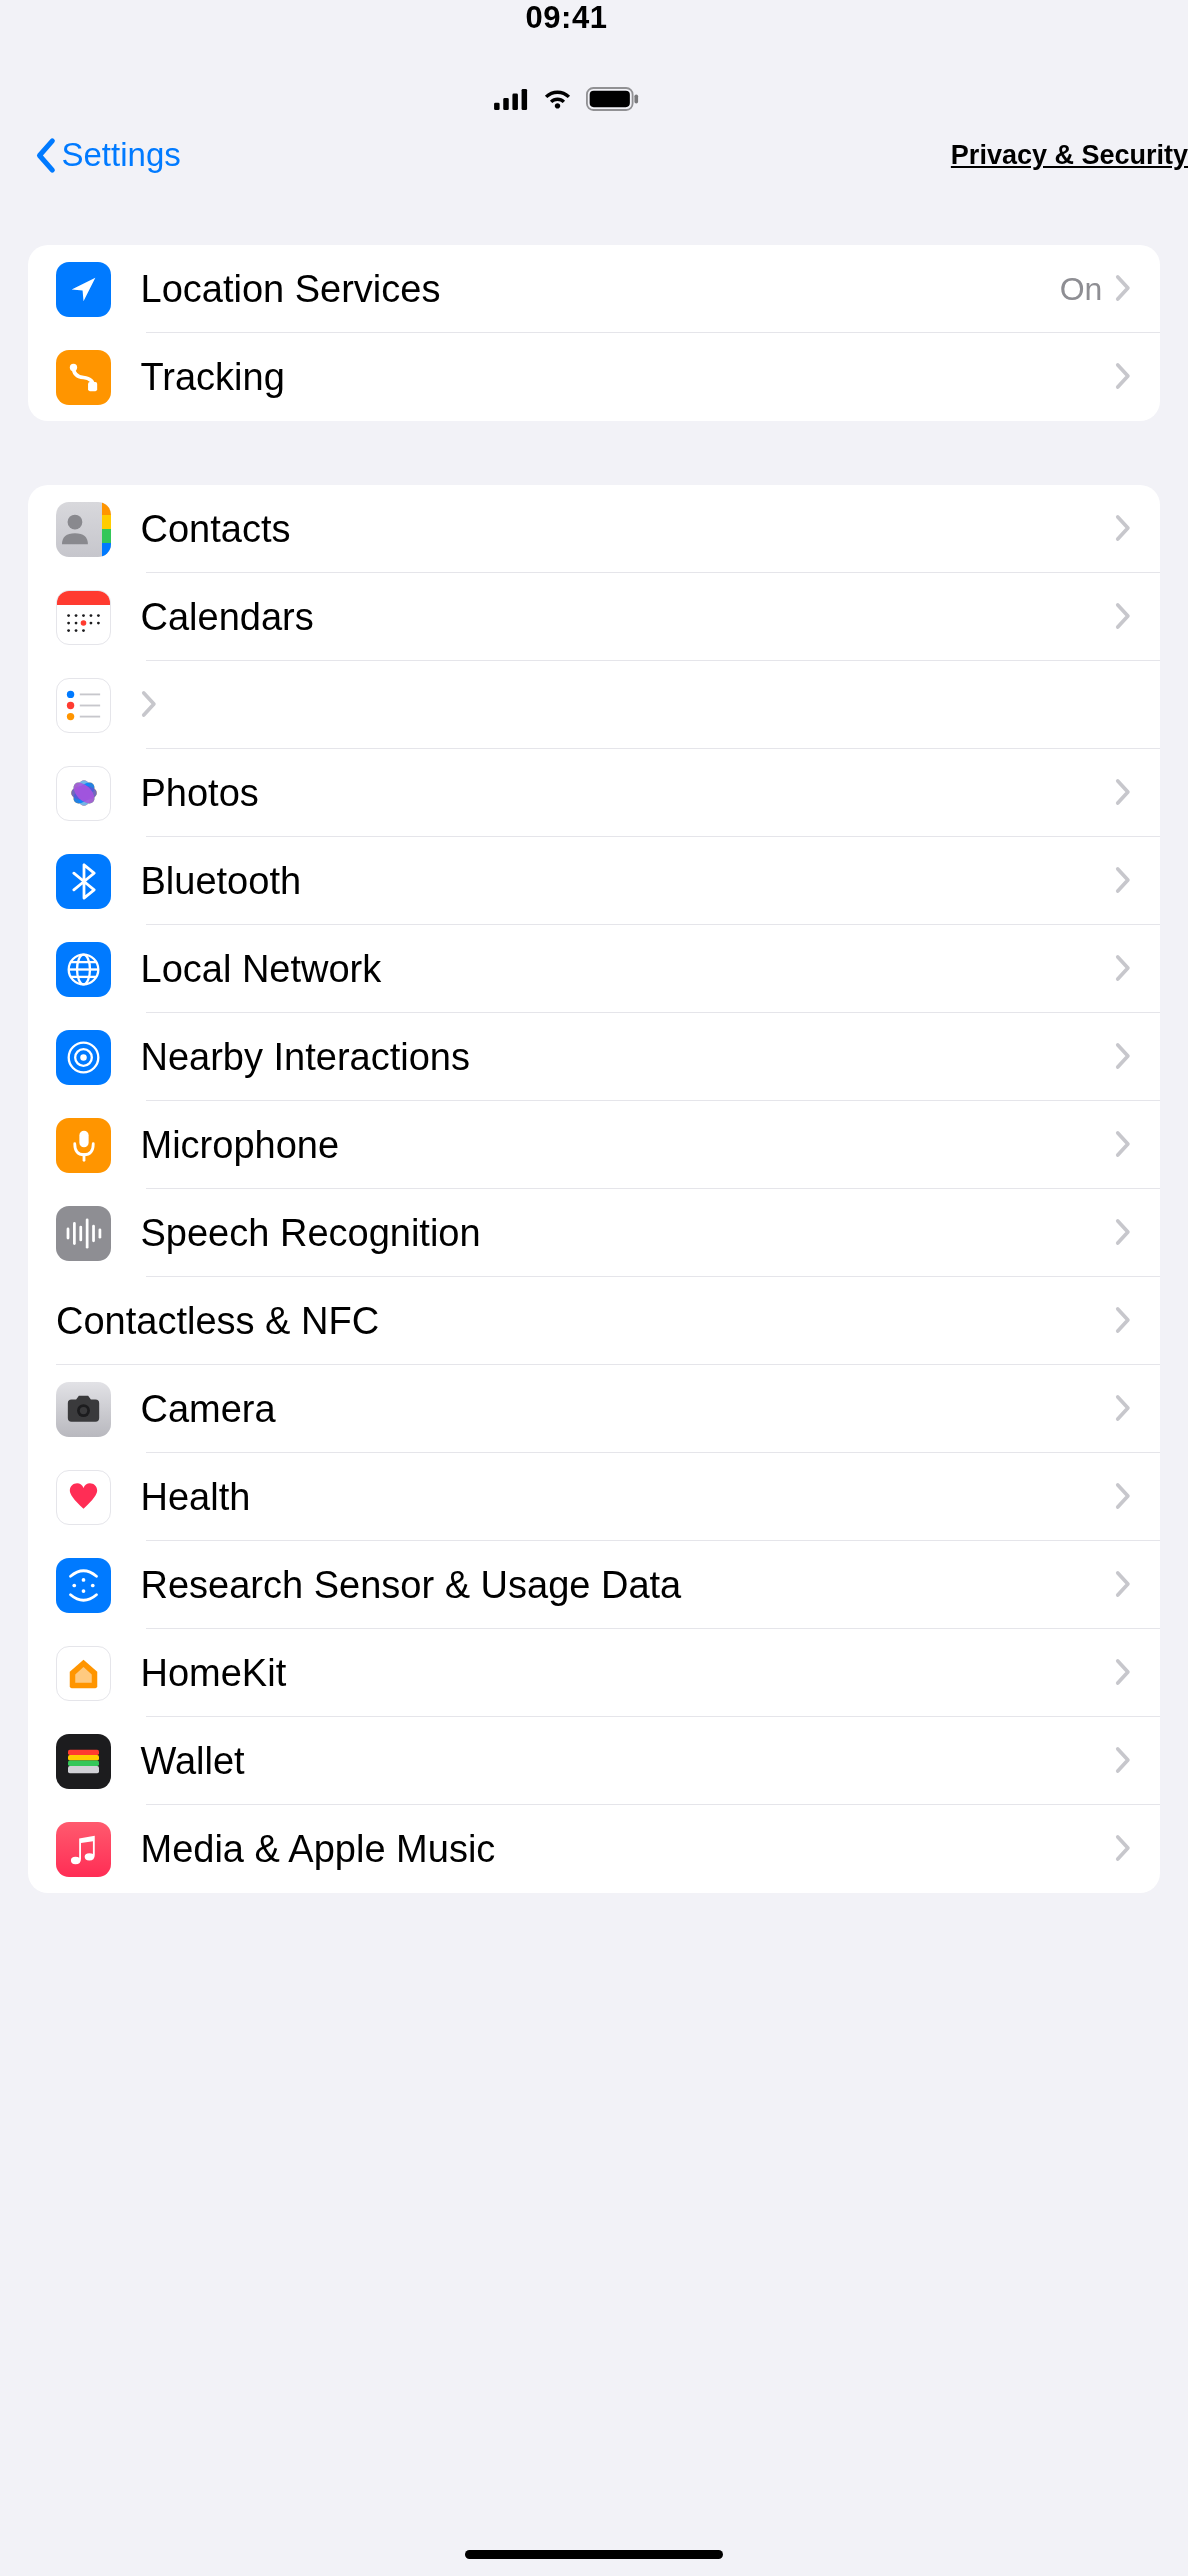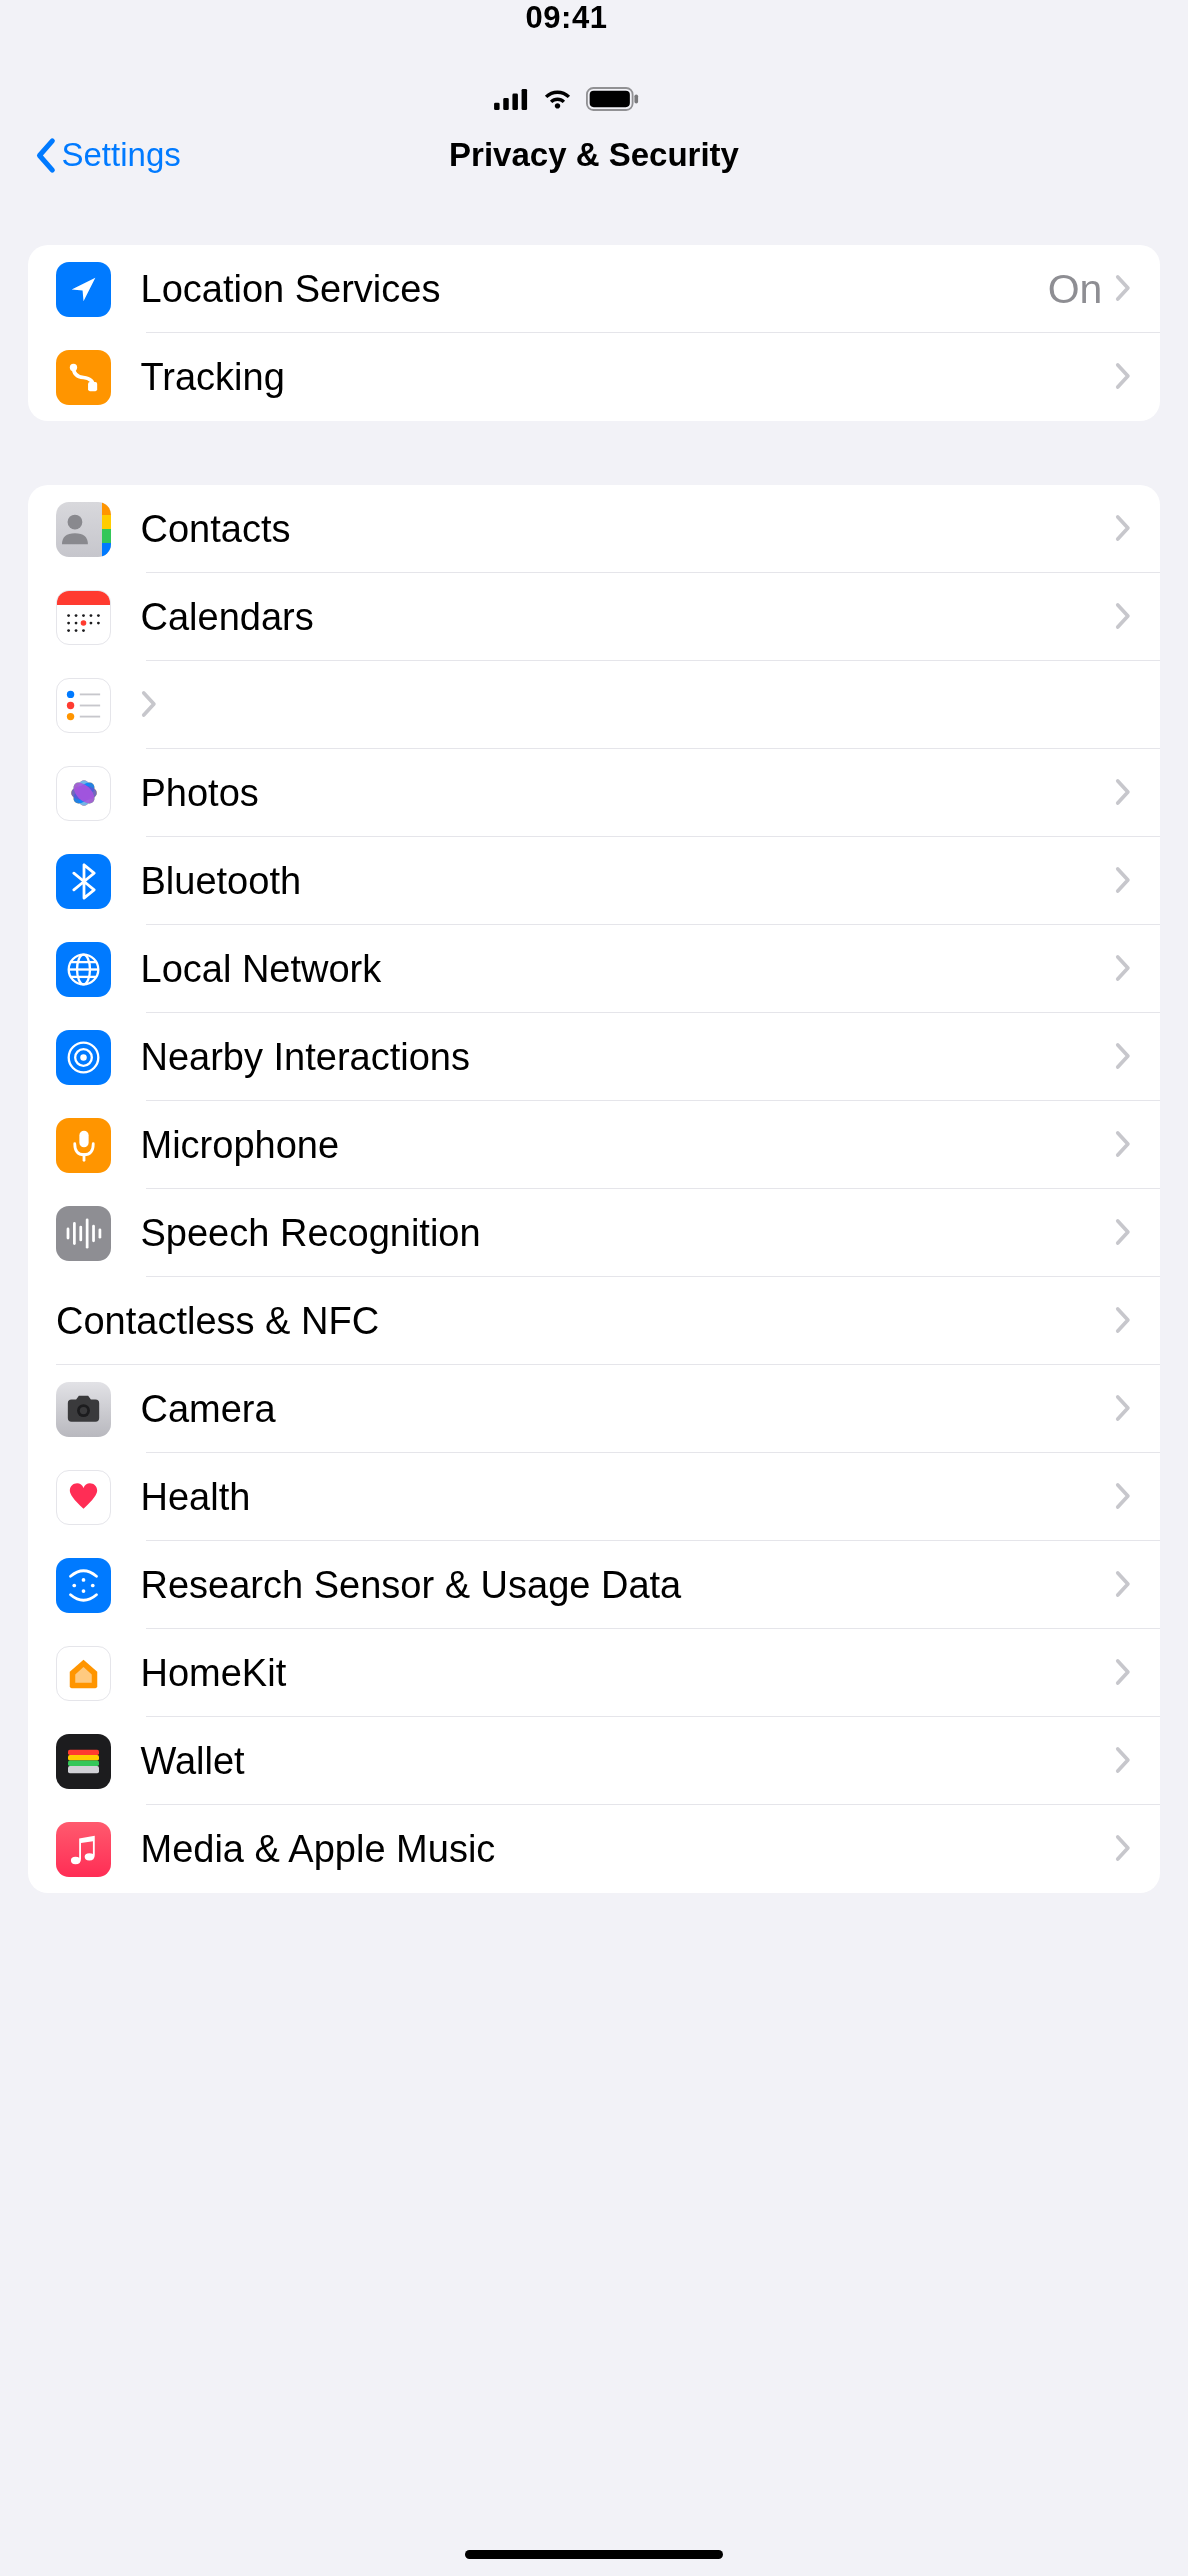--- a/index.html
+++ b/index.html
@@ -45,23 +45,24 @@
     left: 34px;
     display: flex;
     align-items: center;
     color: #007aff;
     font-size: 33px;
     gap: 5.5px;
   }
   .nav-back svg { display: block; }
   .nav-title {
     width: 100%;
-    text-align: center;
-    font-size: 33px;
+    text-align: right;
+    font-size: 27px;
     font-weight: 600;
+    text-decoration: underline;
   }
 
   
   .content { padding: 0 28px 0 28px; }
   .group {
     background: #fff;
     border-radius: 20px;
     margin-top: 64px;
     overflow: hidden;
   }
@@ -97,21 +98,21 @@
     justify-content: center;
     color: #fff;
   }
   .app-icon svg { display: block; }
   .row-label {
     font-size: 38px;
     flex: 1;
     color: #000;
   }
   .row-value {
-    font-size: 41px;
+    font-size: 32px;
     color: #8e8e93;
     margin-right: 13px;
   }
   .chevron { flex-shrink: 0; }
 
   
   .home-indicator {
     position: fixed;
     bottom: 16.6px;
     left: 50%;

